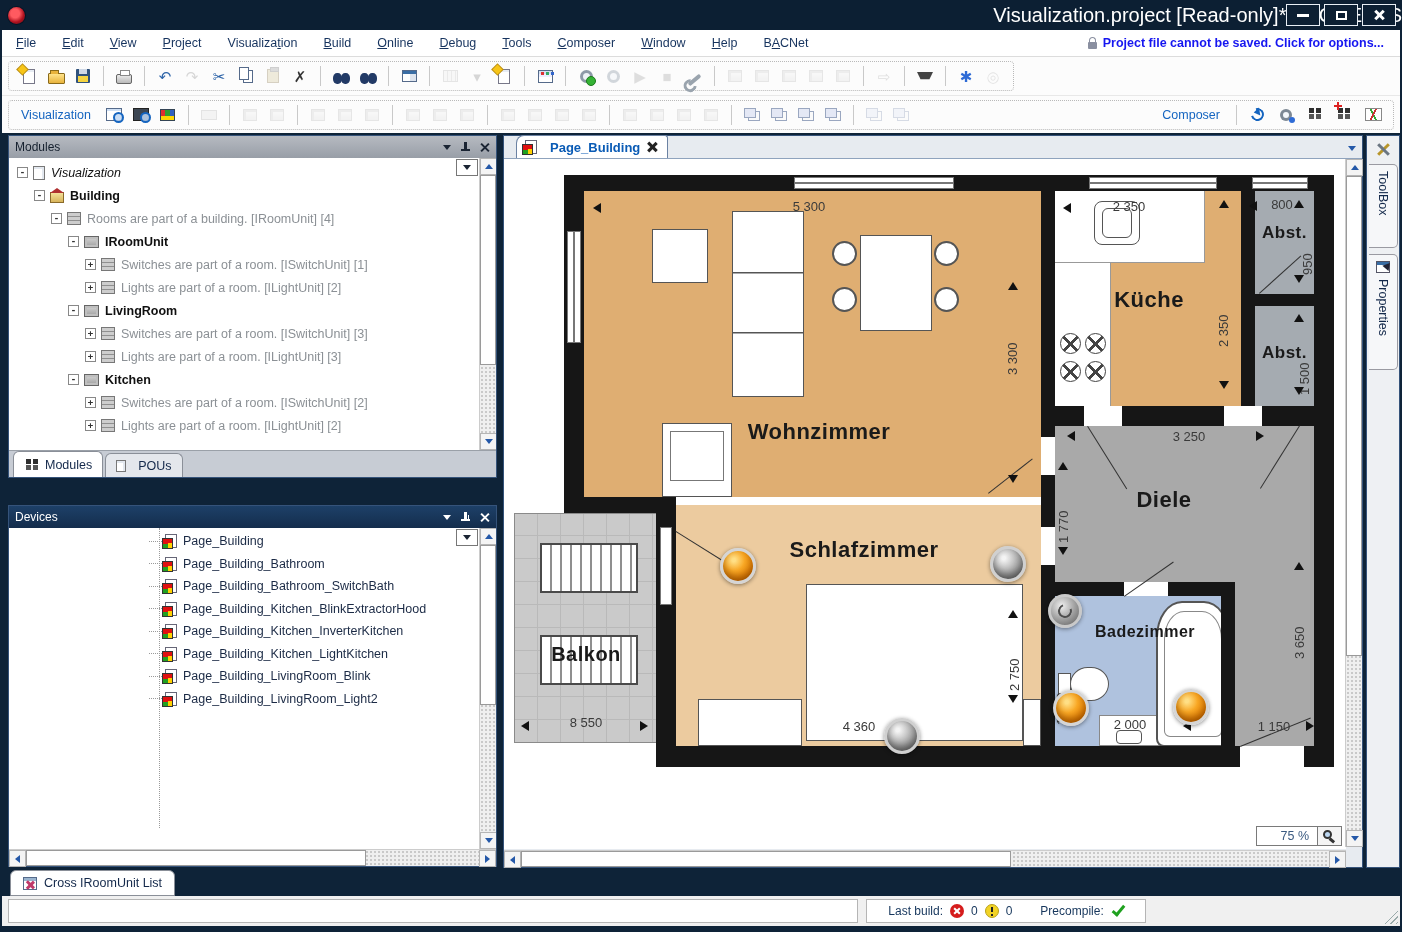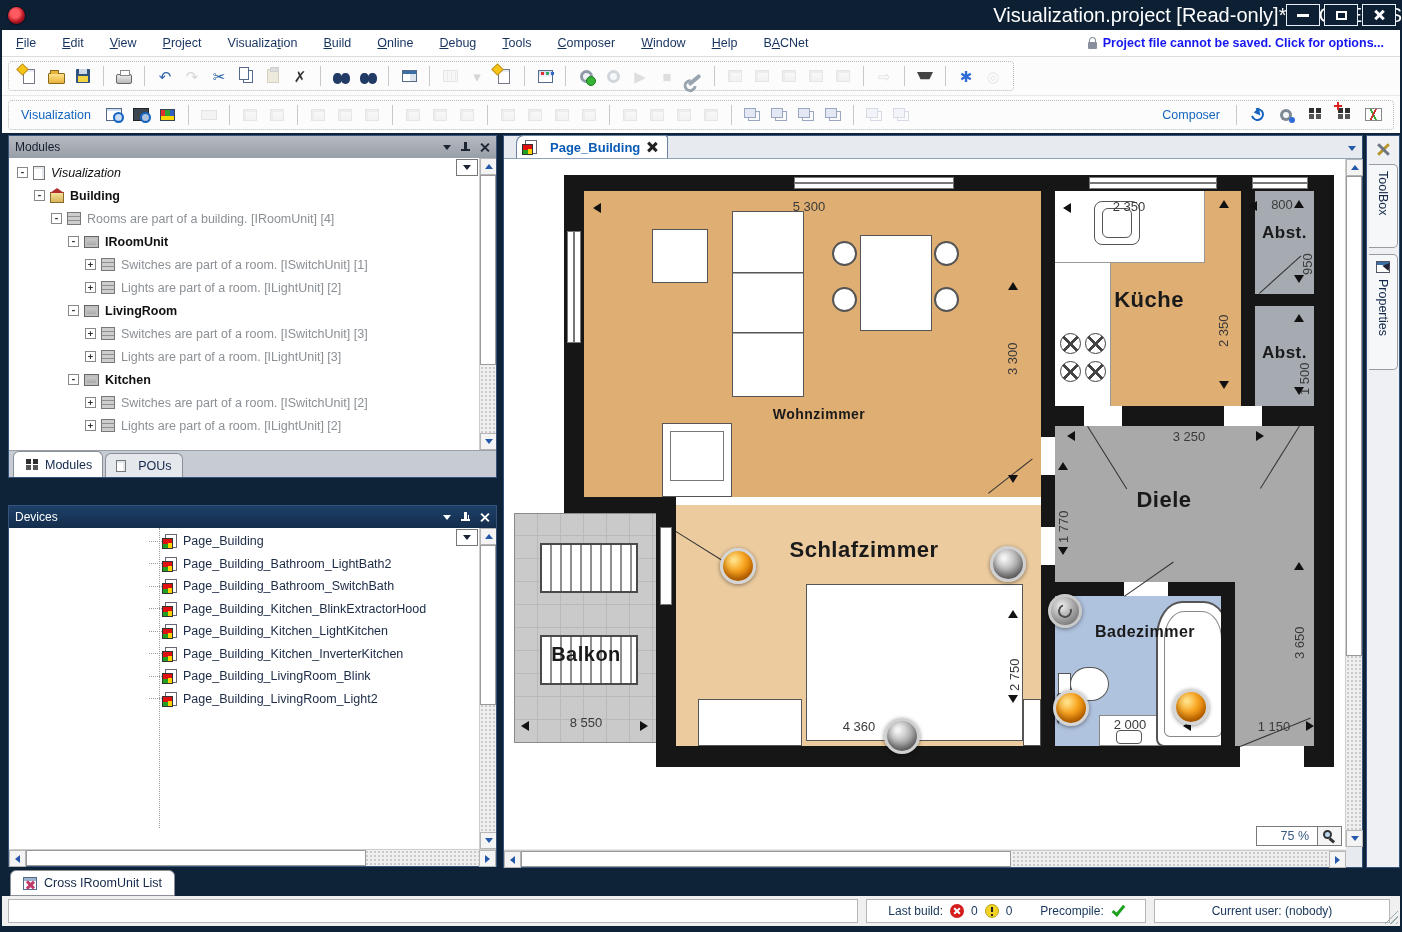--- a/index.html
+++ b/index.html
@@ -577,41 +577,41 @@
       <div class="dev-vline" style="height:300px;"></div>
       <div style="padding-top:2px;">
           <div class="drow">
             <span class="dotline"></span>
             <span class="i-vizdoc"></span>
             <span>Page_Building</span>
           </div>
           <div class="drow">
             <span class="dotline"></span>
             <span class="i-vizdoc"></span>
-            <span>Page_Building_Bathroom_LightBath2</span>
+            <span>Page_Building_Bathroom</span>
           </div>
           <div class="drow">
             <span class="dotline"></span>
             <span class="i-vizdoc"></span>
             <span>Page_Building_Bathroom_SwitchBath</span>
           </div>
           <div class="drow">
             <span class="dotline"></span>
             <span class="i-vizdoc"></span>
             <span>Page_Building_Kitchen_BlinkExtractorHood</span>
           </div>
           <div class="drow">
             <span class="dotline"></span>
             <span class="i-vizdoc"></span>
-            <span>Page_Building_Kitchen_LightKitchen</span>
+            <span>Page_Building_Kitchen_InverterKitchen</span>
           </div>
           <div class="drow">
             <span class="dotline"></span>
             <span class="i-vizdoc"></span>
-            <span>Page_Building_Kitchen_InverterKitchen</span>
+            <span>Page_Building_Kitchen_LightKitchen</span>
           </div>
           <div class="drow">
             <span class="dotline"></span>
             <span class="i-vizdoc"></span>
             <span>Page_Building_LivingRoom_Blink</span>
           </div>
           <div class="drow">
             <span class="dotline"></span>
             <span class="i-vizdoc"></span>
             <span>Page_Building_LivingRoom_Light2</span>
@@ -721,21 +721,21 @@
         <div class="abs" style="left:688px;top:2px;width:56px;height:12px;background:#fff;border:1px solid #777;background-image:linear-gradient(transparent 4px,#777 4px 6px,transparent 6px);"></div>
 
         <div class="door" style="left:524px;top:251px;width:74px;transform:rotate(58deg);"></div>
         <div class="door" style="left:736px;top:251px;width:74px;transform:rotate(122deg);"></div>
         <div class="door" style="left:424px;top:318px;width:56px;transform:rotate(-38deg);"></div>
         <div class="door" style="left:560px;top:421px;width:60px;transform:rotate(-35deg);"></div>
         <div class="door" style="left:695px;top:118px;width:56px;transform:rotate(-42deg);"></div>
         <div class="door" style="left:676px;top:571px;width:76px;transform:rotate(-22deg);"></div>
         <div class="door" style="left:112px;top:356px;width:62px;transform:rotate(32deg);"></div>
 
-        <div class="rlabel" style="left:120px;top:231px;width:270px;font-size:14px;text-align:center;">Wohnzimmer</div>
+        <div class="rlabel" style="left:120px;top:244px;width:270px;font-size:22px;text-align:center;">Wohnzimmer</div>
         <div class="rlabel" style="left:510px;top:112px;width:150px;font-size:22px;">Küche</div>
         <div class="rlabel" style="left:691px;top:48px;width:59px;font-size:17px;">Abst.</div>
         <div class="rlabel" style="left:691px;top:168px;width:59px;font-size:17px;">Abst.</div>
         <div class="rlabel" style="left:520px;top:312px;width:160px;font-size:22px;">Diele</div>
         <div class="rlabel" style="left:170px;top:362px;width:260px;font-size:22px;">Schlafzimmer</div>
         <div class="rlabel" style="left:491px;top:448px;width:180px;font-size:16px;">Badezimmer</div>
         <div class="rlabel" style="left:-46px;top:468px;width:136px;font-size:20px;">Balkon</div>
 
         <div class="dim" style="left:180px;top:24px;width:130px;">5 300</div>
         <div class="dim" style="left:515px;top:24px;width:100px;">2 350</div>
@@ -835,19 +835,16 @@
     <div class="sbox" style="margin-left:8px;width:280px;justify-content:center;gap:7px;">
       <span>Last build:</span>
       <span class="err-ico"></span>
       <span>0</span>
       <span class="warn-ico"></span>
       <span>0</span>
       <span style="width:14px;"></span>
       <span>Precompile:</span>
       <span class="ok-check"></span>
     </div>
-    <div class="sbox" style="margin-left:8px;width:236px;justify-content:center;">
-      <span>Current user: (nobody)</span>
-    </div>
     <div class="grip"></div>
   </div>
 
 </div>
 
 </body></html>

